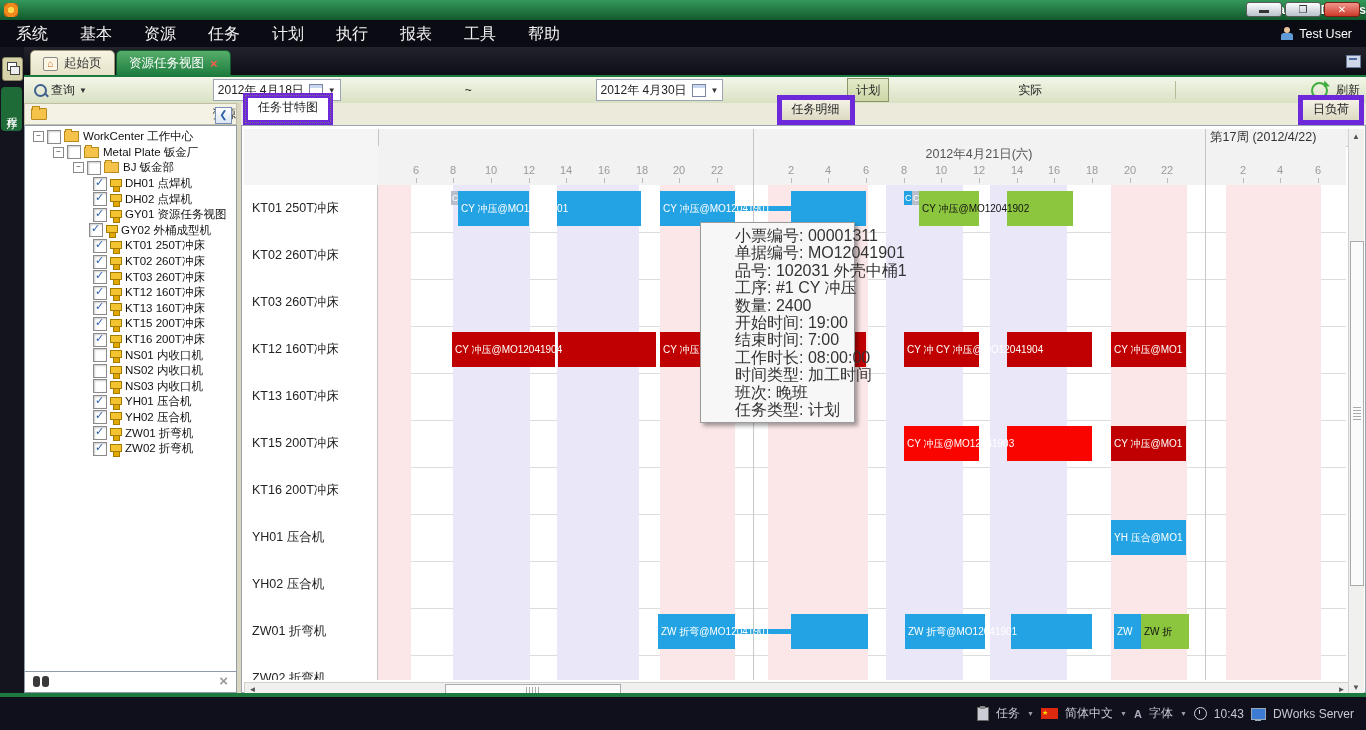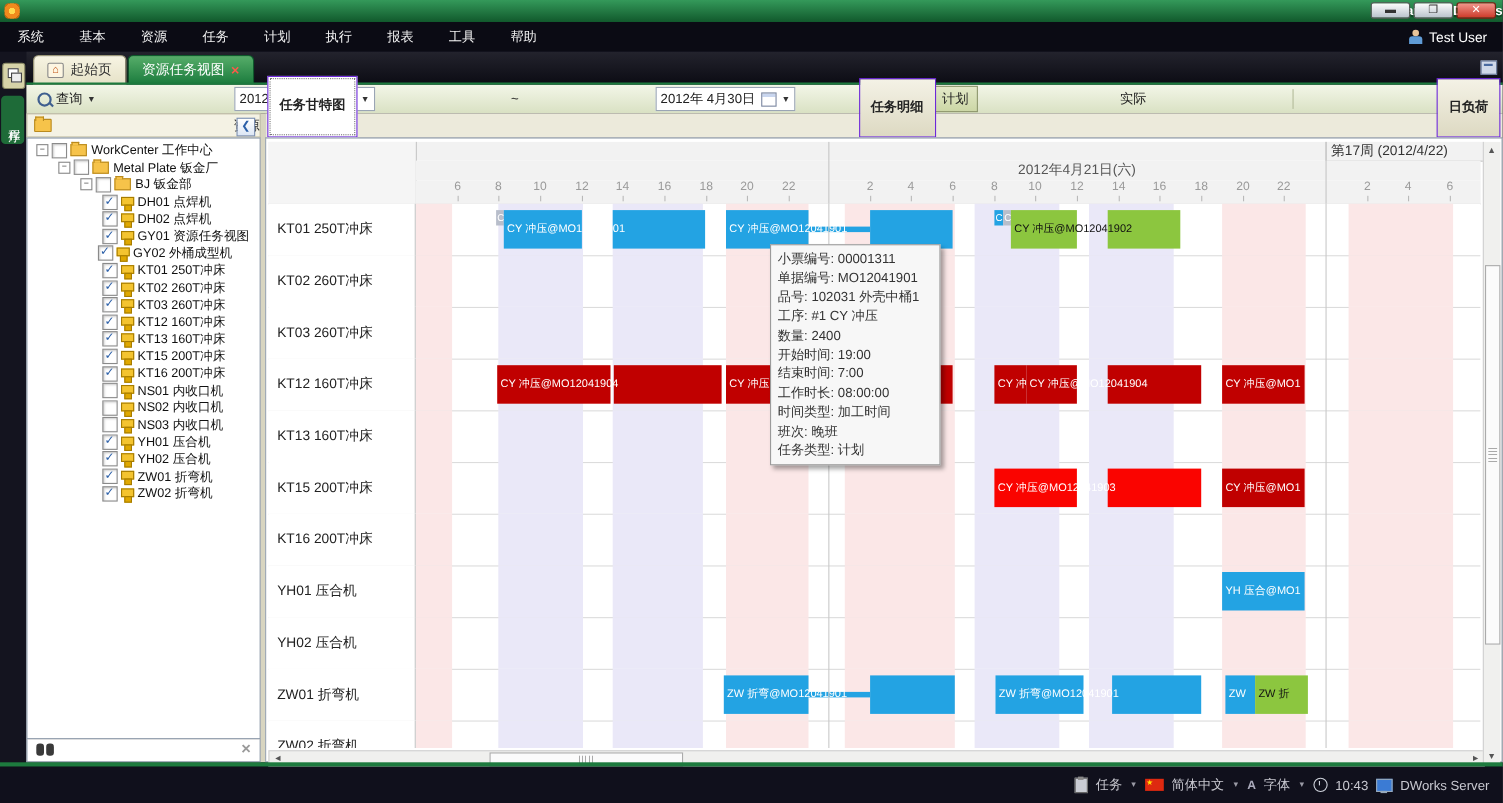--- a/index.html
+++ b/index.html
@@ -11,21 +11,21 @@
   .app-icon{width:14px;height:14px;margin:0 8px 0 4px;border-radius:4px;
     background:radial-gradient(circle at 50% 50%,#ffd94d 0 3px,#f08a1d 3px 7px,#c96a10 7px);}
   .title-text{font-weight:bold;text-shadow:0 1px 1px rgba(0,0,0,.4);}
   .winbtns{position:absolute;right:6px;top:2px;display:flex;gap:3px;}
   .winbtn{width:36px;height:15px;border:1px solid #5a5a5a;border-radius:3px;
     background:linear-gradient(#fdfdfd,#b9c2cc);color:#333;font-size:10px;line-height:13px;
     text-align:center;box-sizing:border-box;}
   .winbtn.close{background:linear-gradient(#f2968c,#cc3a2a);border-color:#7c1d12;color:#fff;font-weight:bold;}
   
   .menubar{left:0;top:20px;width:1366px;height:27px;background:#0b0b14;display:flex;align-items:center;color:#f2f2f2;}
-  .menu-item{font-size:12px;padding:0 16px;height:27px;line-height:27px;}
+  .menu-item{font-size:16px;padding:0 16px;height:27px;line-height:27px;}
   .menu-user{position:absolute;right:14px;top:0;height:27px;display:flex;align-items:center;gap:6px;font-size:12.5px;color:#fff;}
   .user-icon{width:12px;height:13px;position:relative;}
   .user-icon::before{content:"";position:absolute;left:3px;top:0;width:6px;height:6px;border-radius:50%;background:#e8c49a;}
   .user-icon::after{content:"";position:absolute;left:0;top:6px;width:12px;height:7px;border-radius:3px 3px 0 0;background:#5f9bd6;}
   
   .leftstrip{left:0;top:47px;width:24px;height:650px;background:#14141f;}
   .strip-icon{position:absolute;left:2px;top:10px;width:19px;height:22px;background:#d6d3a8;border:1px solid #8a8a66;border-radius:3px;}
   .strip-icon::before{content:"";position:absolute;left:4px;top:4px;width:8px;height:7px;border:1px solid #444;background:#fff;}
   .strip-icon::after{content:"";position:absolute;left:7px;top:8px;width:8px;height:7px;border:1px solid #444;background:#eee;}
   .strip-tab{position:absolute;left:1px;top:40px;width:21px;height:44px;background:#1e6b38;border-radius:4px;
@@ -59,22 +59,22 @@
   .refresh-icon{width:13px;height:13px;border:2px solid #3fae3f;border-radius:50%;position:relative;margin-right:4px;}
   .refresh-icon::after{content:"";position:absolute;right:-2px;top:-2px;border:4px solid transparent;border-top:5px solid #3fae3f;transform:rotate(45deg);}
   
   .res-header{left:24px;top:103px;width:213px;height:22px;background:#f4f2e4;border:1px solid #c2bfa6;
     display:flex;align-items:center;font-size:12px;color:#333;gap:6px;padding-left:6px;}
   .folder-icon{width:14px;height:10px;background:#f6c34a;border:1px solid #b98a1e;border-radius:1px;position:relative;}
   .folder-icon::before{content:"";position:absolute;left:0;top:-3px;width:6px;height:3px;background:#f6c34a;border:1px solid #b98a1e;border-bottom:none;}
   .collapse-btn{position:absolute;right:4px;top:3px;width:15px;height:15px;border:1px solid #7a8fb5;
     background:linear-gradient(#fff,#dce6f5);color:#2b5fa8;font-size:10px;line-height:13px;text-align:center;}
   .viewtabs{left:241px;top:103px;width:1125px;height:22px;background:#eceadb;display:flex;align-items:flex-end;padding-left:2px;}
-  .view-tab{height:20px;line-height:19px;font-size:12px;padding:16px 10px;border:1px solid #6d28d9;
-    background:linear-gradient(#f4f2e6,#ddd9c2);margin-right:2px;color:#222;font-weight:bold;}
+  .view-tab{height:20px;line-height:19px;font-size:12px;padding:0 10px;border:5px solid #6d28d9;
+    background:linear-gradient(#f4f2e6,#ddd9c2);margin-right:2px;color:#222;}
   .view-tab.active{background:#fff;outline:1px dotted #777;outline-offset:-3px;height:22px;}
   
   .treepanel{left:24px;top:125px;width:213px;height:547px;background:#fff;border:1px solid #8e9baa;overflow:hidden;}
   .tree-row{display:flex;align-items:center;height:15.6px;font-size:11.5px;color:#111;white-space:nowrap;}
   .expander{width:9px;height:9px;border:1px solid #888;background:#fff;font-size:8px;line-height:7px;text-align:center;color:#333;margin-right:3px;flex:none;}
   .cbx{width:12px;height:12px;border:1px solid #8a8a8a;background:#fff;margin-right:3px;position:relative;flex:none;box-shadow:inset 1px 1px 2px #ccc;}
   .cbx.checked::after{content:"✓";position:absolute;left:1px;top:-2px;color:#2b5fa8;font-size:11px;font-weight:bold;}
   .icon-machine{width:11px;height:12px;position:relative;margin-right:4px;flex:none;}
   .icon-machine::before{content:"";position:absolute;left:0;top:1px;width:10px;height:6px;background:#f4c430;border:1px solid #a67c00;}
   .icon-machine::after{content:"";position:absolute;left:3px;top:8px;width:5px;height:4px;background:#e0a800;border:1px solid #a67c00;}
@@ -123,21 +123,21 @@
   .hs-grip{position:absolute;left:50%;top:2px;width:14px;height:7px;margin-left:-7px;
     background:repeating-linear-gradient(90deg,#aaa 0 1px,transparent 1px 3px);}
   .vscroll{position:absolute;left:1106px;top:3px;width:15px;height:566px;background:#f0f0ee;border-left:1px solid #d0d0d0;}
   .vs-arrow{position:absolute;left:0;width:14px;height:13px;font-size:8px;color:#555;text-align:center;line-height:13px;}
   .vs-thumb{position:absolute;left:1px;top:112px;width:12px;height:343px;background:#fbfbfb;border:1px solid #ababab;}
   .vs-grip{position:absolute;top:50%;left:2px;width:8px;height:14px;margin-top:-7px;
     background:repeating-linear-gradient(#aaa 0 1px,transparent 1px 3px);}
   
   .tooltip{left:700px;top:222px;width:155px;background:#f7f7f7;border:1px solid #9b9b9b;
     box-shadow:3px 3px 4px rgba(0,0,0,.35);z-index:60;padding:4px 6px;}
-  .tooltip div{font-size:12px;color:#333;line-height:17.4px;white-space:nowrap;}
+  .tooltip div{font-size:16px;color:#333;line-height:17.4px;white-space:nowrap;margin-left:28px;}
   
   .greenline{left:0;top:693px;width:1366px;height:4px;background:#1d7a3e;}
   .statusbar{left:0;top:697px;width:1366px;height:33px;background:#10101c;display:flex;align-items:center;
     justify-content:flex-end;gap:7px;padding-right:12px;color:#c8c8d0;font-size:12px;}
   .sb-arrow{font-size:7px;color:#9a9aa5;}
   .clip-icon{width:10px;height:12px;background:#c9ccd4;border:1px solid #666;position:relative;}
   .clip-icon::before{content:"";position:absolute;left:2px;top:-2px;width:5px;height:3px;background:#888;}
   .flag-icon{width:16px;height:11px;background:#de2910;position:relative;color:#ffde00;font-size:7px;line-height:9px;padding-left:1px;}
   .afont-icon{color:#aab;font-size:11px;font-weight:bold;}
   .clock-icon{width:11px;height:11px;border:1.5px solid #cfd3dc;border-radius:50%;position:relative;}

